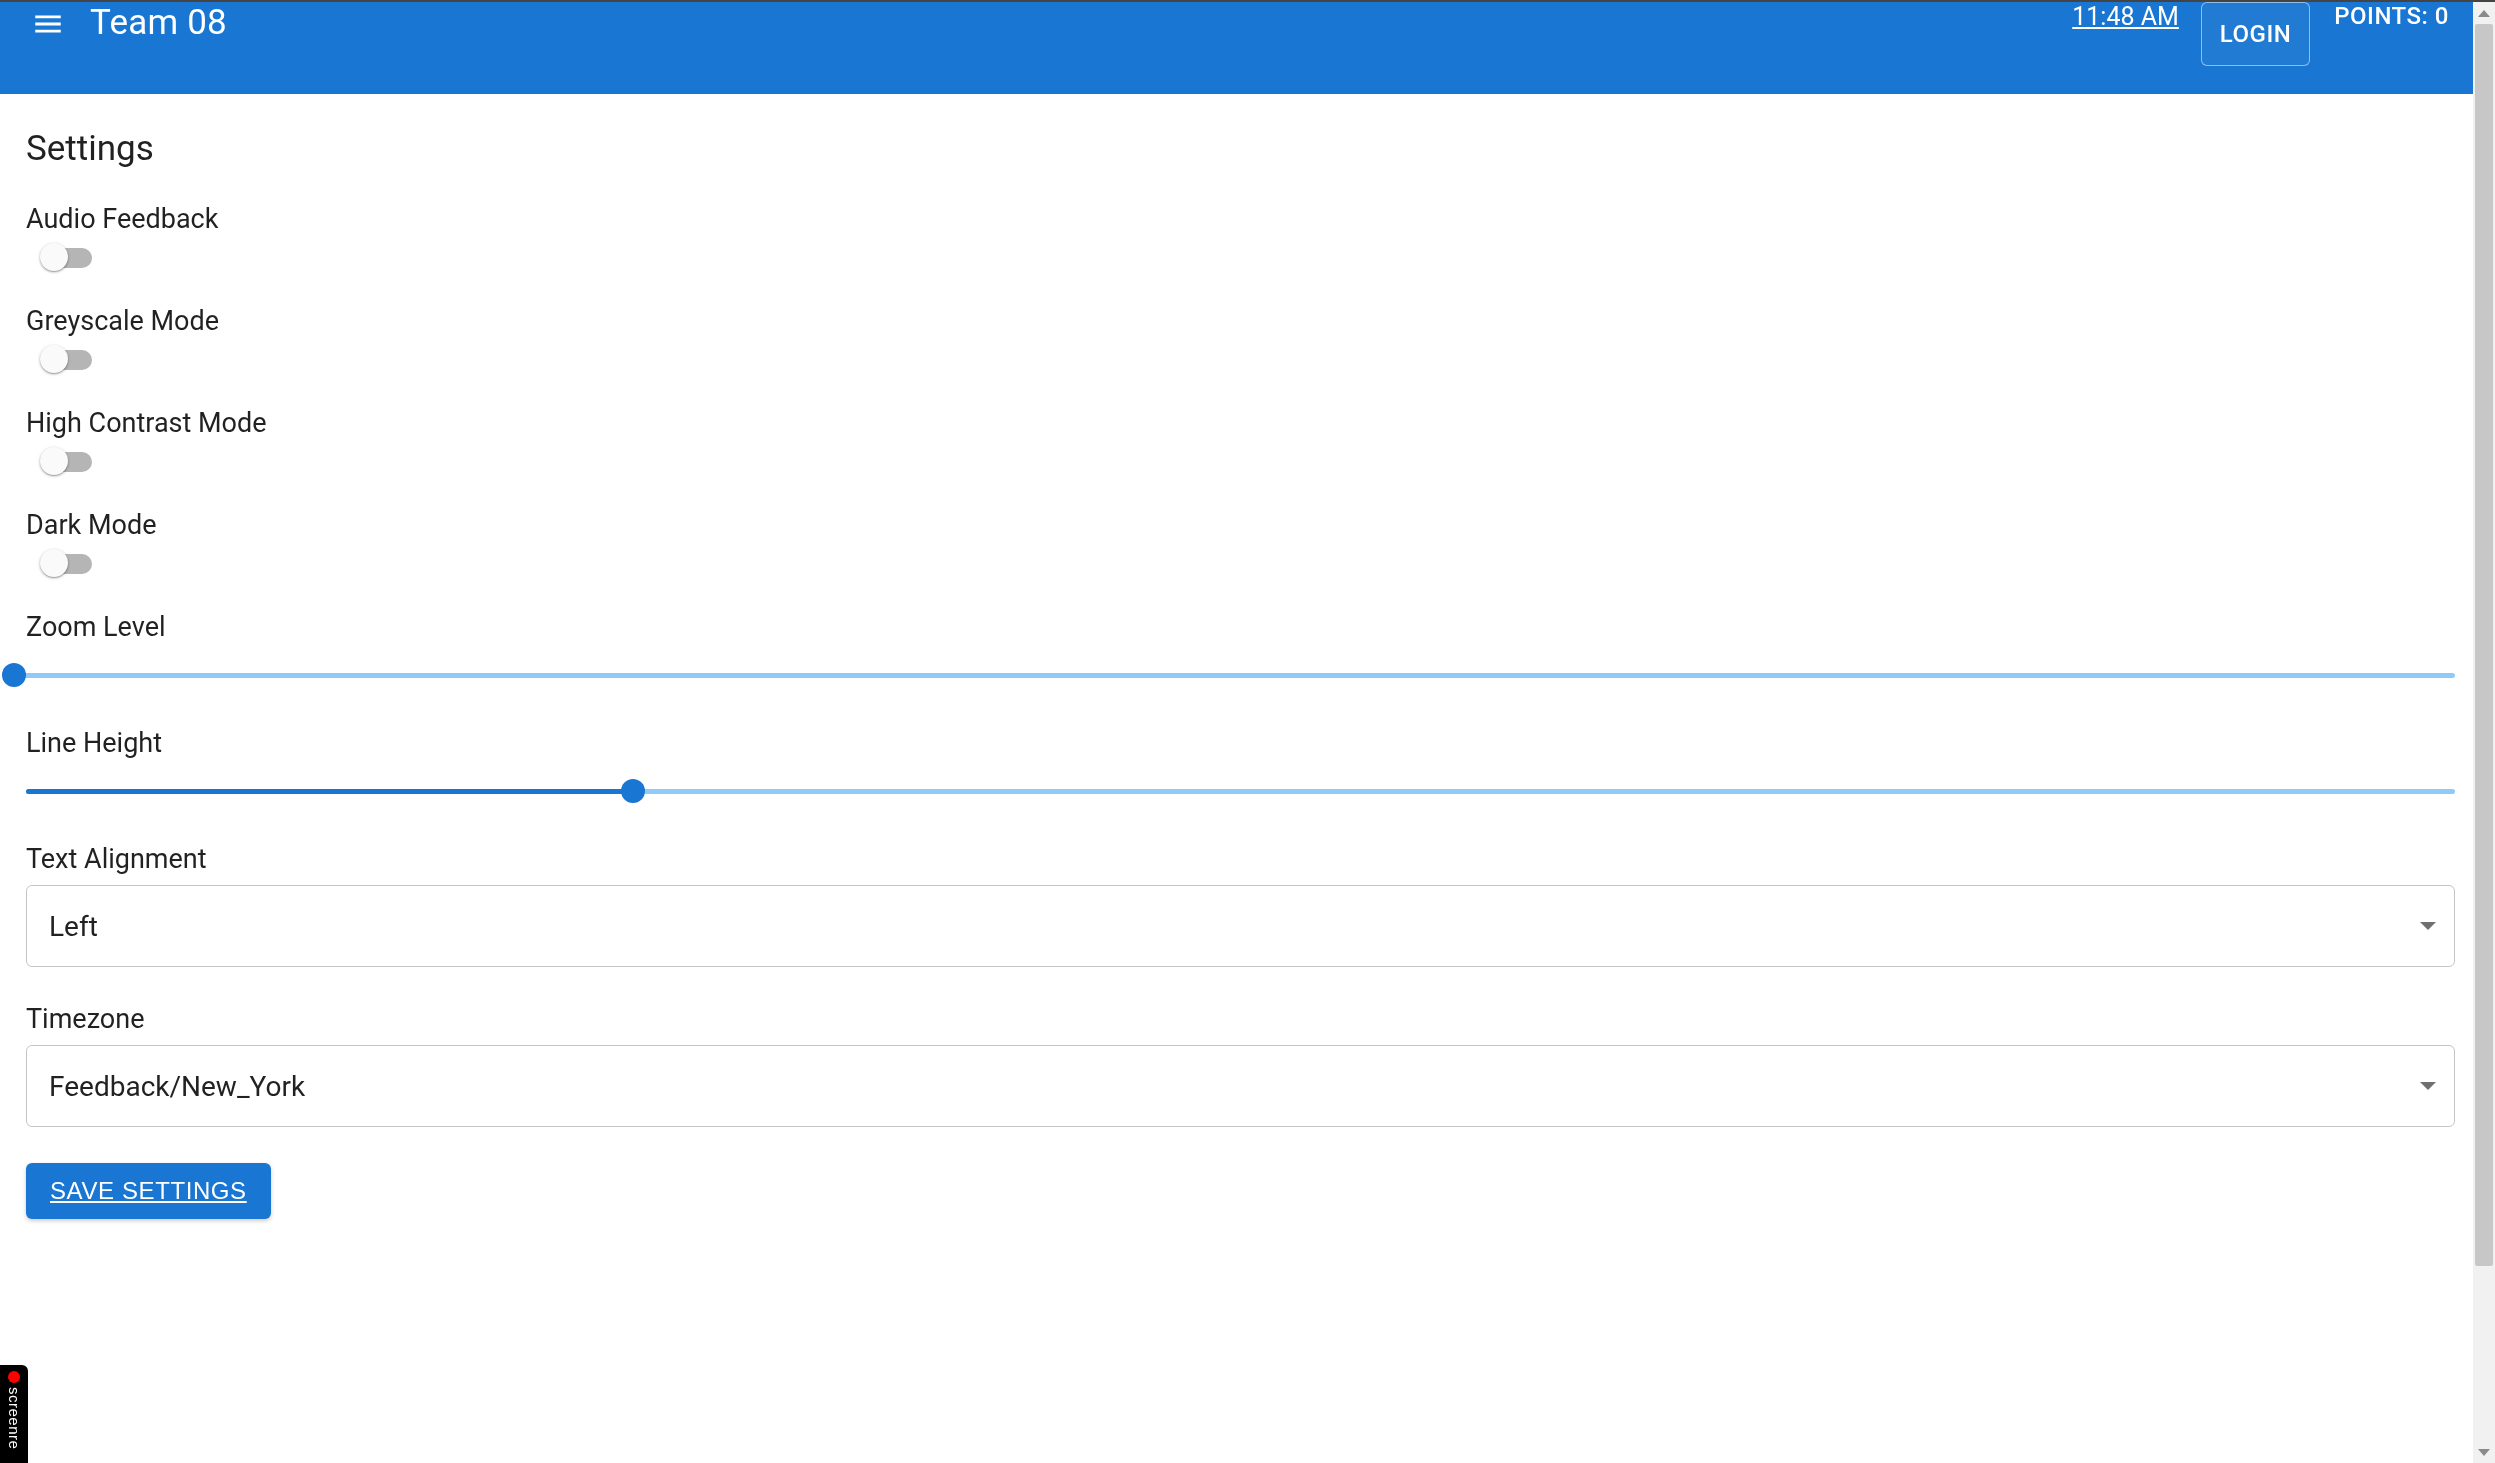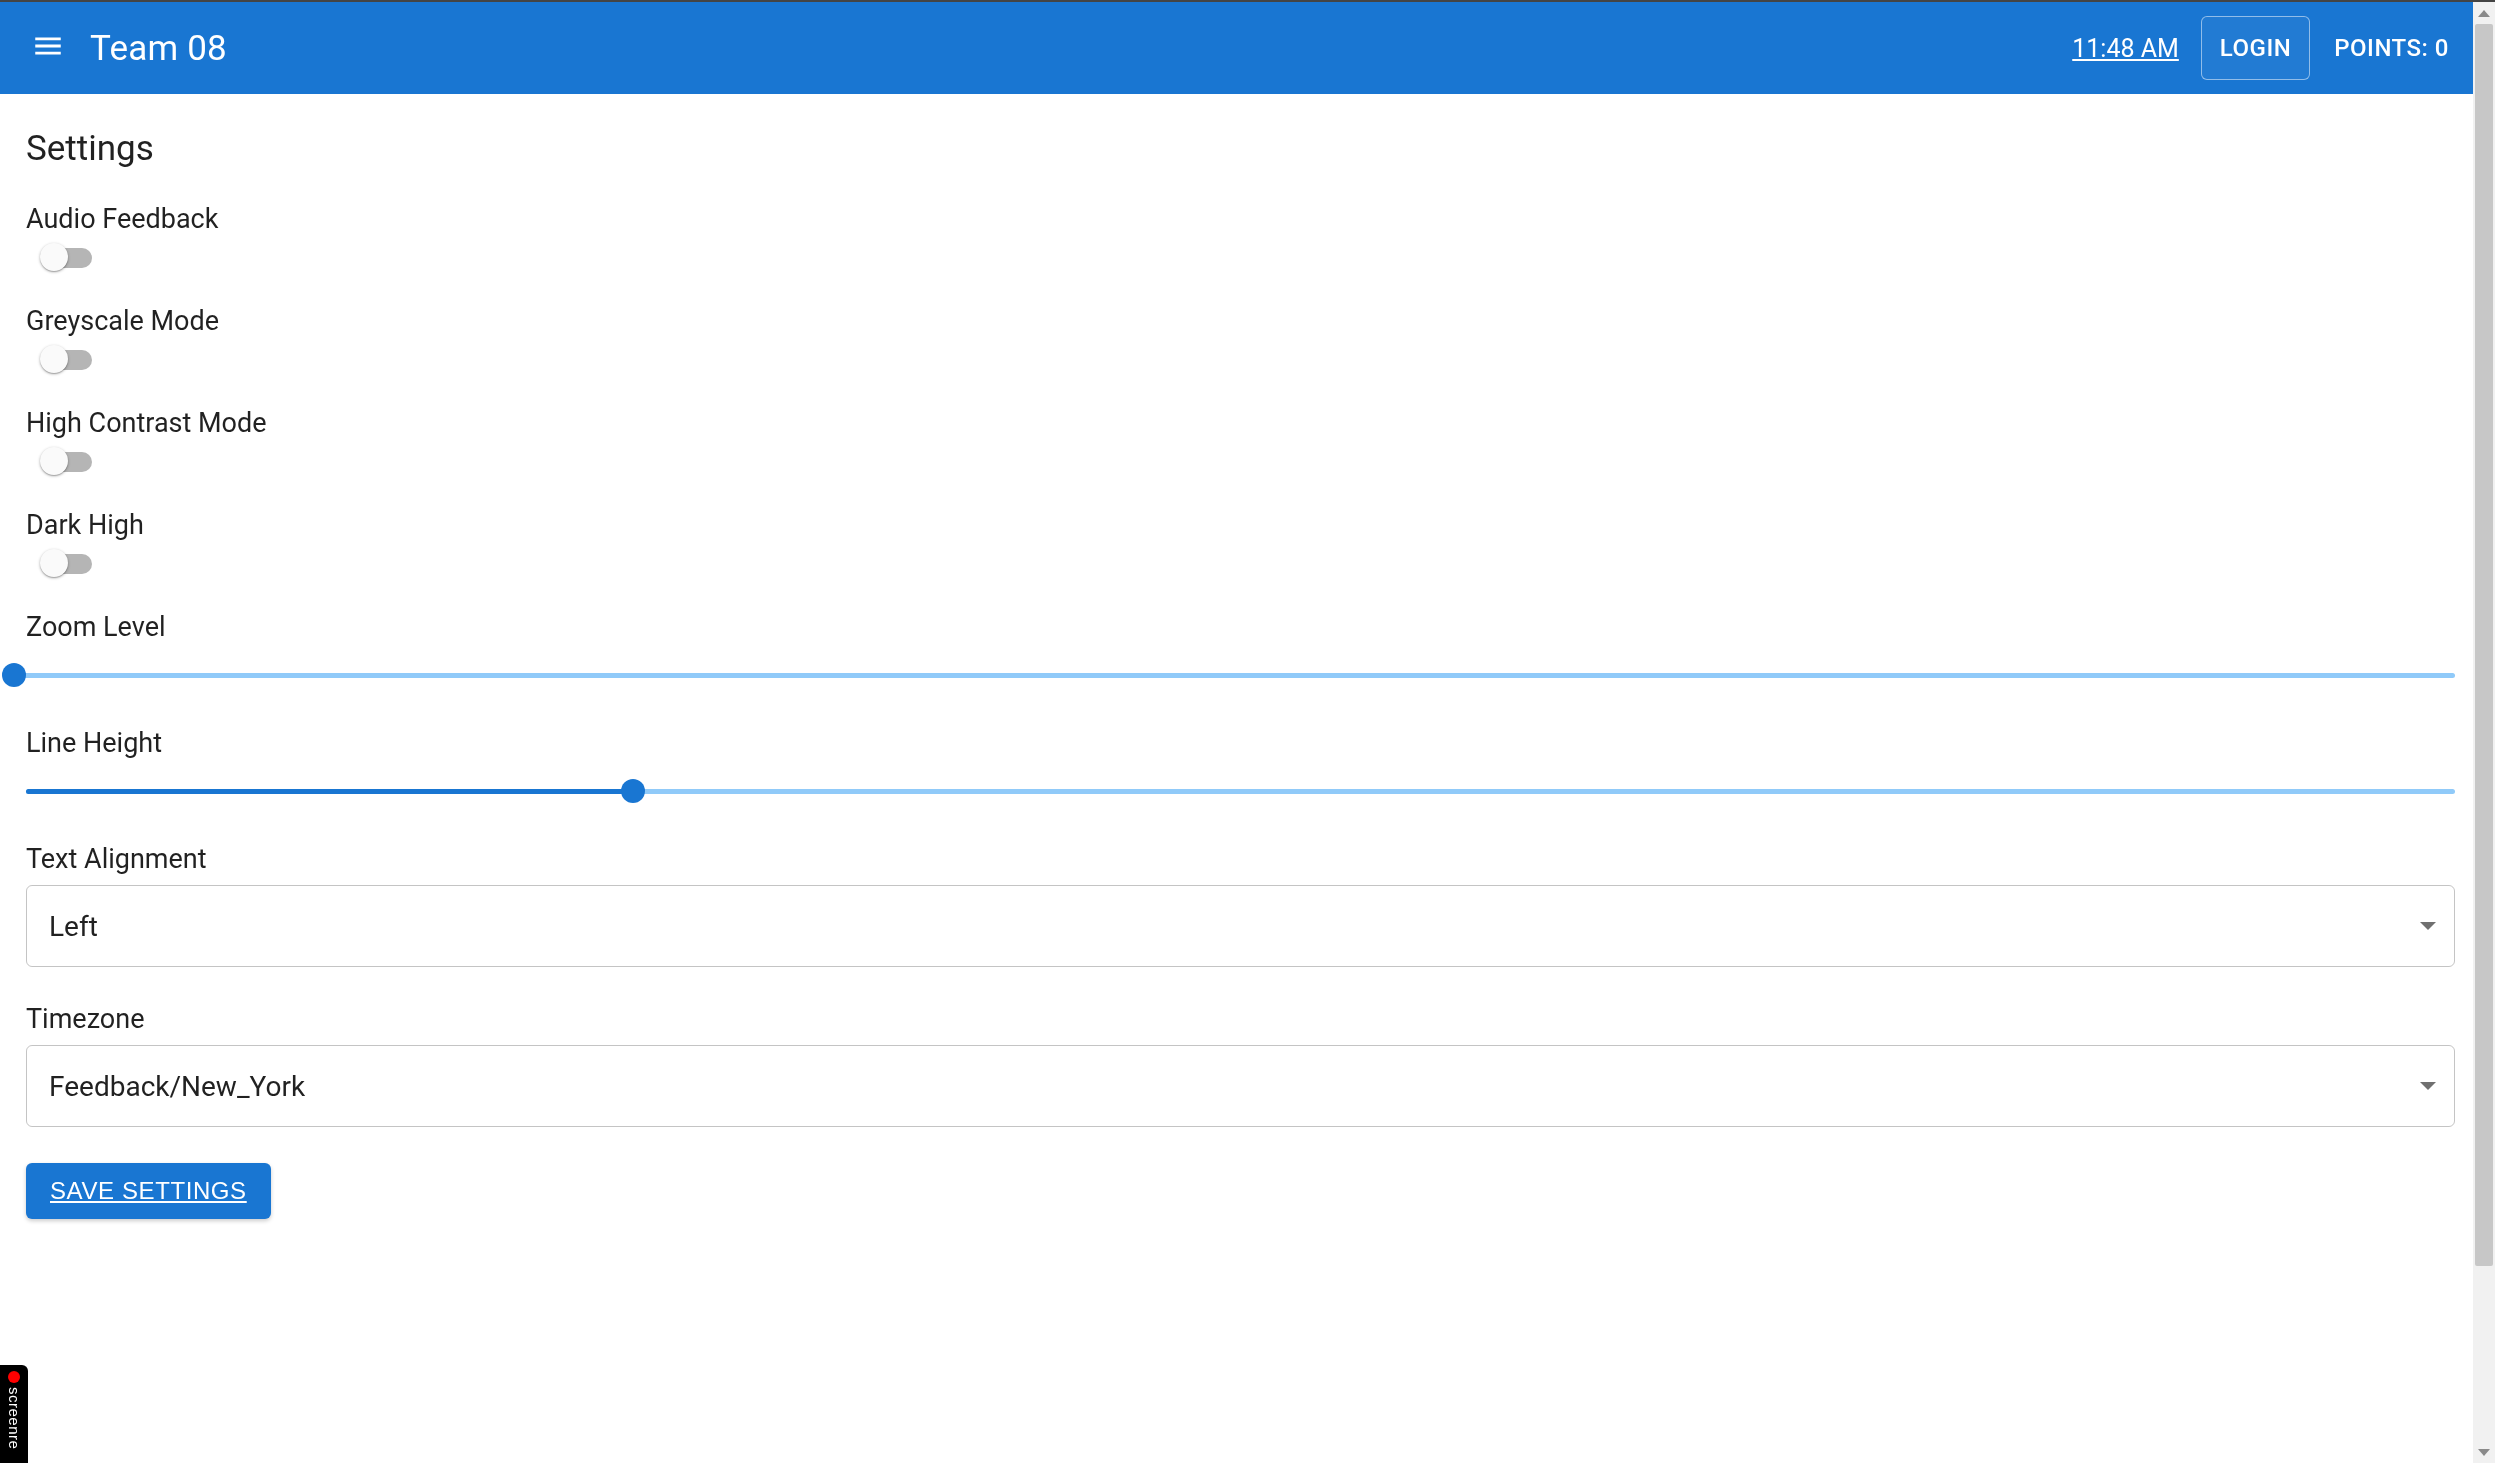--- a/index.html
+++ b/index.html
@@ -22,21 +22,21 @@
     bottom: 0;
     overflow-y: auto;
     background: #fff;
   }
 
   .app-bar {
     background: #1976d2;
     color: #fff;
     height: 92px;
     display: flex;
-    align-items: center;
+    align-items: flex-start;
     padding: 0 24px 0 24px;
   }
 
   .menu-btn {
     width: 48px; height: 48px;
     display: flex; align-items: center; justify-content: center;
     cursor: pointer;
     border-radius: 50%;
   }
   .menu-btn svg { width: 34px; height: 34px; fill: #fff; }
@@ -301,21 +301,21 @@
 
       <div class="setting-block">
         <div class="setting-label">High Contrast Mode</div>
         <div class="switch">
           <div class="switch-track"></div>
           <div class="switch-thumb"></div>
         </div>
       </div>
 
       <div class="setting-block">
-        <div class="setting-label">Dark High</div>
+        <div class="setting-label">Dark Mode</div>
         <div class="switch">
           <div class="switch-track"></div>
           <div class="switch-thumb"></div>
         </div>
       </div>
 
       <div class="setting-block">
         <div class="setting-label">Zoom Level</div>
         <div class="slider" style="margin-left:-12px; margin-right:0;">
           <div class="slider-rail"></div>

